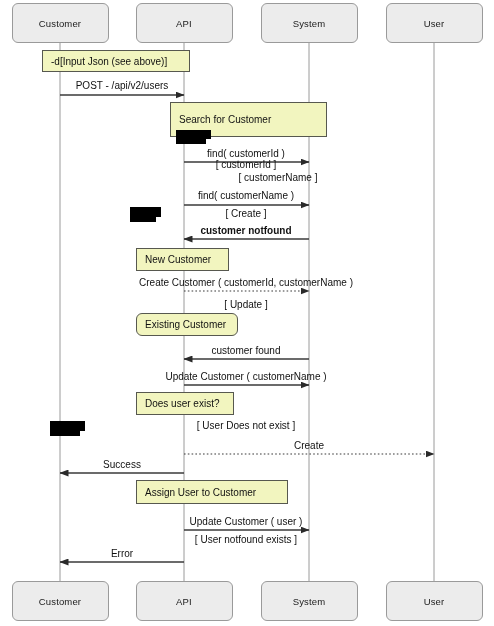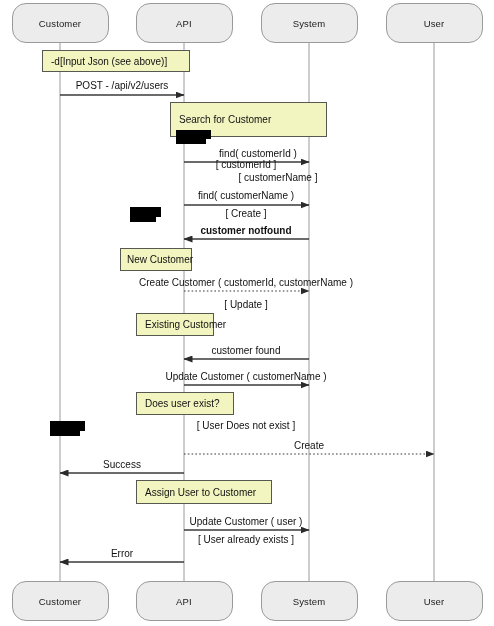--- a/index.html
+++ b/index.html
@@ -25,21 +25,21 @@
     width: 494px;
     height: 626px;
   }
   .lifeline-box {
     position: absolute;
     box-sizing: border-box;
     width: 97px;
     height: 40px;
     background: #ececec;
     border: 1px solid #9a9a9a;
-    border-radius: 14px;
+    border-radius: 6px;
     display: flex;
     align-items: center;
     justify-content: center;
     font-size: 9.5px;
     color: #1a1a1a;
     letter-spacing: 0.15px;
   }
   .note-box {
     position: absolute;
     box-sizing: border-box;
@@ -123,58 +123,58 @@
       </div>
     </div>
 
   <div id="notes-layer">
       <div class="note-box" style="left: 42px; top: 50px; width: 148px; height: 22px;">
         <span>-d[Input Json (see above)]</span>
       </div>
       <div class="note-box" style="left: 170px; top: 102px; width: 157px; height: 35px;">
         <span>Search for Customer</span>
       </div>
-      <div class="note-box" style="left: 120px; top: 248px; width: 72px; height: 23px; justify-content: center;">
+      <div class="note-box" style="left: 136px; top: 248px; width: 93px; height: 23px;">
         <span>New Customer</span>
       </div>
-      <div class="note-box" style="left: 136px; top: 313px; width: 78px; height: 23px;">
+      <div class="note-box" style="left: 136px; top: 313px; width: 102px; height: 23px; border-radius: 6px;">
         <span>Existing Customer</span>
       </div>
       <div class="note-box" style="left: 136px; top: 392px; width: 98px; height: 23px;">
         <span>Does user exist?</span>
       </div>
-      <div class="note-box" style="left: 136px; top: 480px; width: 136px; height: 24px; text-align: center;">
+      <div class="note-box" style="left: 136px; top: 480px; width: 152px; height: 24px; text-align: center;">
         <span>Assign User to Customer</span>
       </div>
     </div>
 
   <div id="redacted-layer">
       <div class="note-black" style="left: 176px; top: 130px; width: 35px; height: 14px;"></div>
       <div class="note-black" style="left: 130px; top: 207px; width: 31px; height: 15px;"></div>
       <div class="note-black" style="left: 50px; top: 421px; width: 35px; height: 15px;"></div>
     </div>
 
   <div id="labels-layer">
       <div class="msg-label" style="left: 122px; top: 80px;">POST - /api/v2/users</div>
-      <div class="msg-label" style="left: 246px; top: 148px; margin-left: 12px;">find( customerId )</div>
+      <div class="msg-label" style="left: 246px; top: 148px;">find( customerId )</div>
       <div class="msg-label" style="left: 246px; top: 190px;">find( customerName )</div>
       <div class="msg-label" style="left: 246px; top: 225px; font-weight: bold;">customer notfound</div>
       <div class="msg-label" style="left: 246px; top: 277px;">Create Customer ( customerId, customerName )</div>
       <div class="msg-label" style="left: 246px; top: 345px;">customer found</div>
       <div class="msg-label" style="left: 246px; top: 371px;">Update Customer ( customerName )</div>
       <div class="msg-label" style="left: 309px; top: 440px;">Create</div>
       <div class="msg-label" style="left: 122px; top: 459px;">Success</div>
       <div class="msg-label" style="left: 246px; top: 516px;">Update Customer ( user )</div>
       <div class="msg-label" style="left: 122px; top: 548px;">Error</div>
       <div class="msg-label" style="left: 246px; top: 131px; margin-top: 28px;">[ customerId ]</div>
       <div class="msg-label" style="left: 246px; top: 172px; margin-left: 32px;">[ customerName ]</div>
       <div class="msg-label" style="left: 246px; top: 208px;">[ Create ]</div>
       <div class="msg-label" style="left: 246px; top: 299px;">[ Update ]</div>
       <div class="msg-label" style="left: 246px; top: 420px;">[ User Does not exist ]</div>
-      <div class="msg-label" style="left: 246px; top: 534px;">[ User already exists ]</div>
+      <div class="msg-label" style="left: 246px; top: 534px;">[ User notfound exists ]</div>
     </div>
 
   <div id="bottom-boxes">
       <div class="lifeline-box" style="left: 11.5px; top: 581px;">
         <span>Customer</span>
       </div>
       <div class="lifeline-box" style="left: 135.5px; top: 581px;">
         <span>API</span>
       </div>
       <div class="lifeline-box" style="left: 260.5px; top: 581px;">

